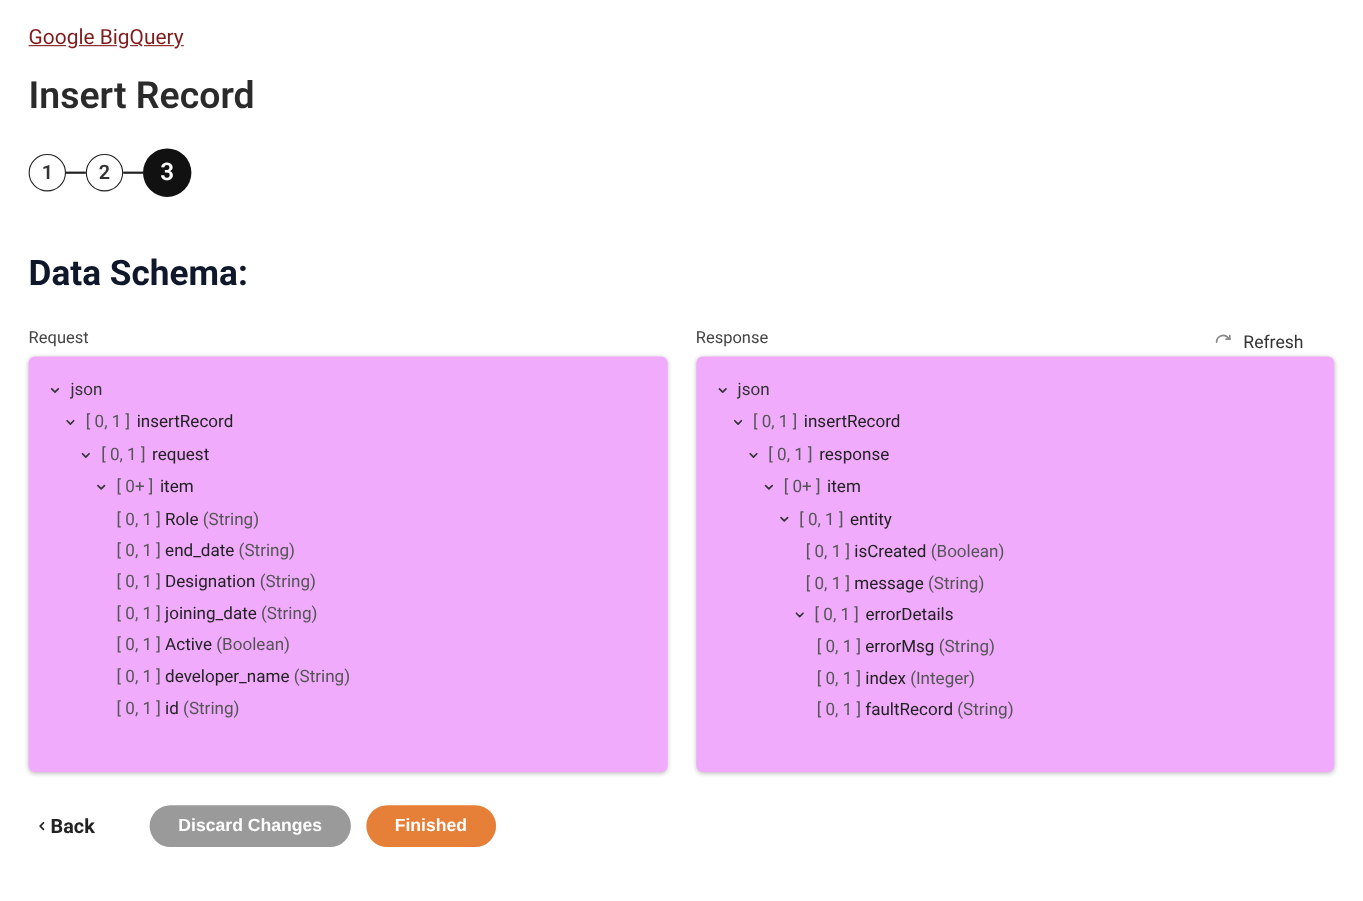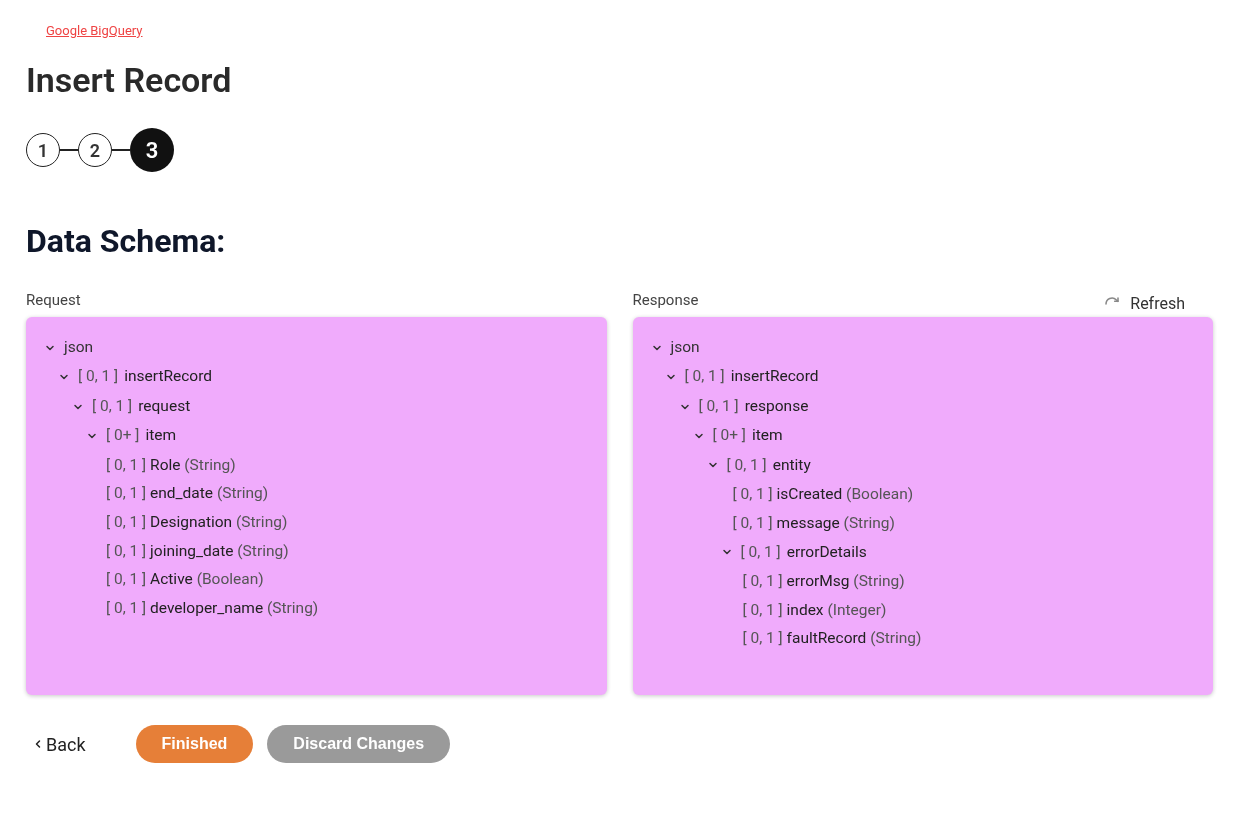--- a/index.html
+++ b/index.html
@@ -8,28 +8,27 @@
     padding: 0;
     font-family: -apple-system, BlinkMacSystemFont, "Segoe UI", Roboto, "Helvetica Neue", Arial, sans-serif;
     background: #fff;
     color: #333;
   }
   .page {
     padding: 20px 26px 40px 26px;
     max-width: 1239px;
   }
   .breadcrumb {
-    font-size: 13px;
+    font-size: 19px;
     text-decoration: underline;
-    color: #ef4444;
+    color: #7f1d1d;
     cursor: pointer;
     display: inline-block;
     margin-bottom: 22px;
     margin-top: 2px;
-    margin-left: 20px;
   }
   h1.title {
     font-size: 34px;
     font-weight: 600;
     margin: 0 0 28px 0;
     color: #2a2a2a;
   }
   .stepper {
     display: flex;
     align-items: center;
@@ -122,21 +121,21 @@
     align-items: center;
     gap: 14px;
     margin-top: 30px;
     padding-left: 6px;
   }
   .back-btn {
     display: flex;
     align-items: center;
     gap: 2px;
     font-size: 18px;
-    font-weight: 400;
+    font-weight: 700;
     color: #222;
     cursor: pointer;
     margin-right: 36px;
   }
   .pill {
     border: none;
     border-radius: 999px;
     padding: 10px 26px;
     font-size: 16px;
     font-weight: 600;
@@ -214,20 +213,21 @@
             <span class="card">[ 0+ ]</span>
             <span class="name">item</span>
           </div>
           <div id="req-fields">
               <div class="leaf" style="padding-left: 62px;"><span class="card">[ 0, 1 ] </span><span class="name">Role </span><span class="type">(String)</span></div>
               <div class="leaf" style="padding-left: 62px;"><span class="card">[ 0, 1 ] </span><span class="name">end_date </span><span class="type">(String)</span></div>
               <div class="leaf" style="padding-left: 62px;"><span class="card">[ 0, 1 ] </span><span class="name">Designation </span><span class="type">(String)</span></div>
               <div class="leaf" style="padding-left: 62px;"><span class="card">[ 0, 1 ] </span><span class="name">joining_date </span><span class="type">(String)</span></div>
               <div class="leaf" style="padding-left: 62px;"><span class="card">[ 0, 1 ] </span><span class="name">Active </span><span class="type">(Boolean)</span></div>
               <div class="leaf" style="padding-left: 62px;"><span class="card">[ 0, 1 ] </span><span class="name">developer_name </span><span class="type">(String)</span></div>
+              <div class="leaf" style="padding-left: 62px;"><span class="card">[ 0, 1 ] </span><span class="name">id </span><span class="type">(String)</span></div>
             </div>
         </div>
       </div>
     </div>
 
     <div class="col">
       <div class="col-title">Response</div>
       <div class="panel">
         <div class="tree">
           <div class="node">
@@ -297,16 +297,16 @@
     </div>
   </div>
 
   <div class="actions">
     <div class="back-btn">
       <svg width="12" height="14" viewBox="0 0 24 24" fill="none" stroke="#222" stroke-width="3" stroke-linecap="round" stroke-linejoin="round">
           <polyline points="15 18 9 12 15 6"></polyline>
         </svg>
       <span>Back</span>
     </div>
+    <button class="pill secondary">Discard Changes</button>
     <button class="pill primary">Finished</button>
-    <button class="pill secondary">Discard Changes</button>
   </div>
 </div>
 
 </body></html>

